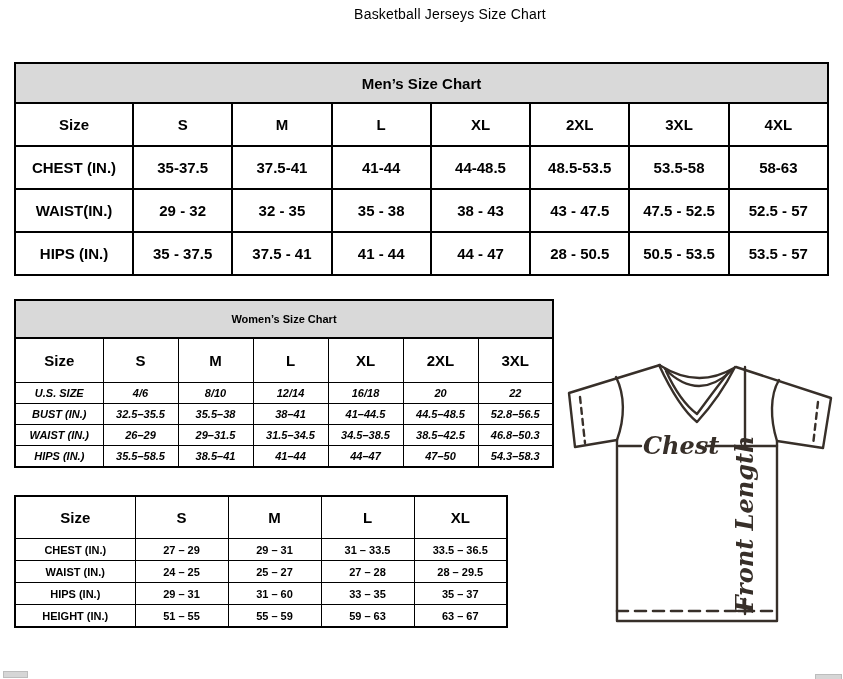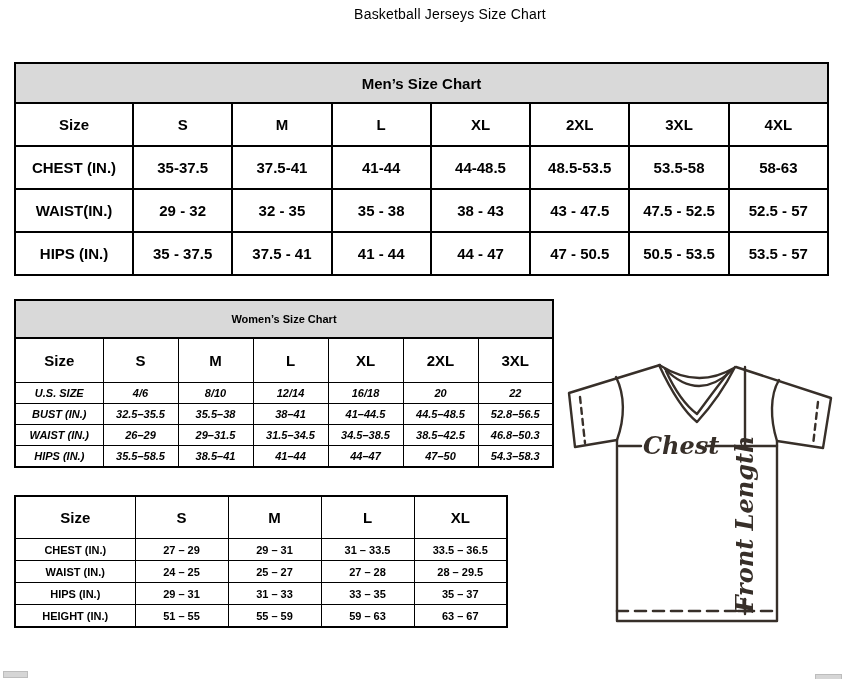--- a/index.html
+++ b/index.html
@@ -93,21 +93,21 @@
         <td>43 - 47.5</td>
         <td>47.5 - 52.5</td>
         <td>52.5 - 57</td>
       </tr>
   <tr class="data">
     <td>HIPS (IN.)</td>
   <td>35 - 37.5</td>
         <td>37.5 - 41</td>
         <td>41 - 44</td>
         <td>44 - 47</td>
-        <td>47 - 50.5</td>
+        <td>28 - 50.5</td>
         <td>50.5 - 53.5</td>
         <td>53.5 - 57</td>
       </tr>
 </tbody>
   </table>
 
 <table id="women">
   <colgroup>
     <col style="width:88px">
       <col>
@@ -195,21 +195,21 @@
   <tr class="data">
     <td>WAIST (IN.)</td>
   <td>24 – 25</td>
         <td>25 – 27</td>
         <td>27 – 28</td>
         <td>28 – 29.5</td>
       </tr>
   <tr class="data">
     <td>HIPS (IN.)</td>
   <td>29 – 31</td>
-        <td>31 – 33</td>
+        <td>31 – 60</td>
         <td>33 – 35</td>
         <td>35 – 37</td>
       </tr>
   <tr class="data">
     <td>HEIGHT (IN.)</td>
   <td>51 – 55</td>
         <td>55 – 59</td>
         <td>59 – 63</td>
         <td>63 – 67</td>
       </tr>

